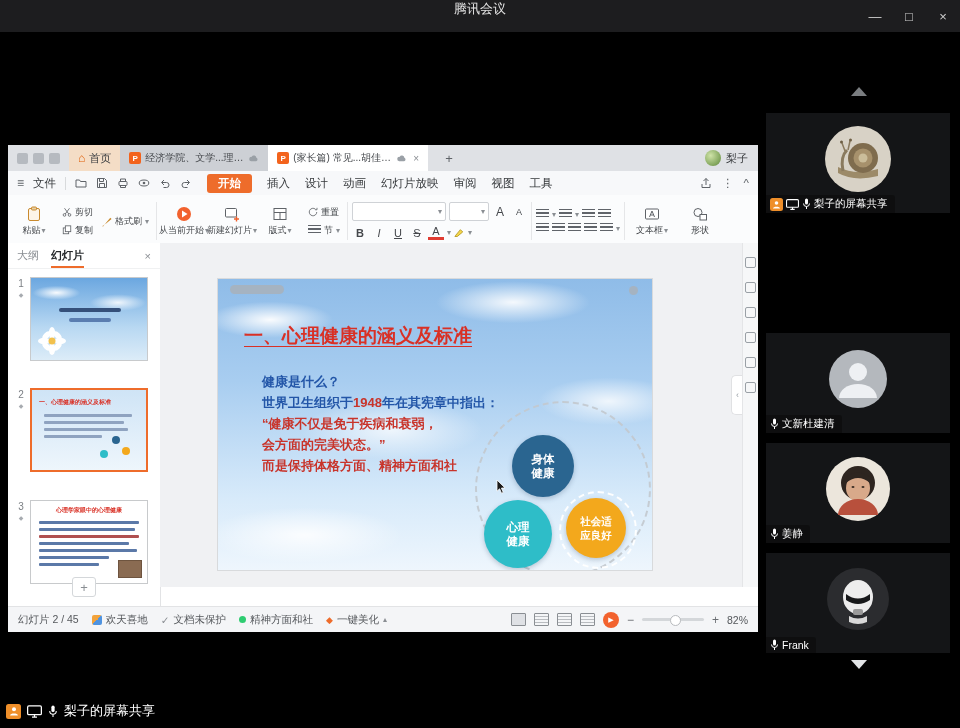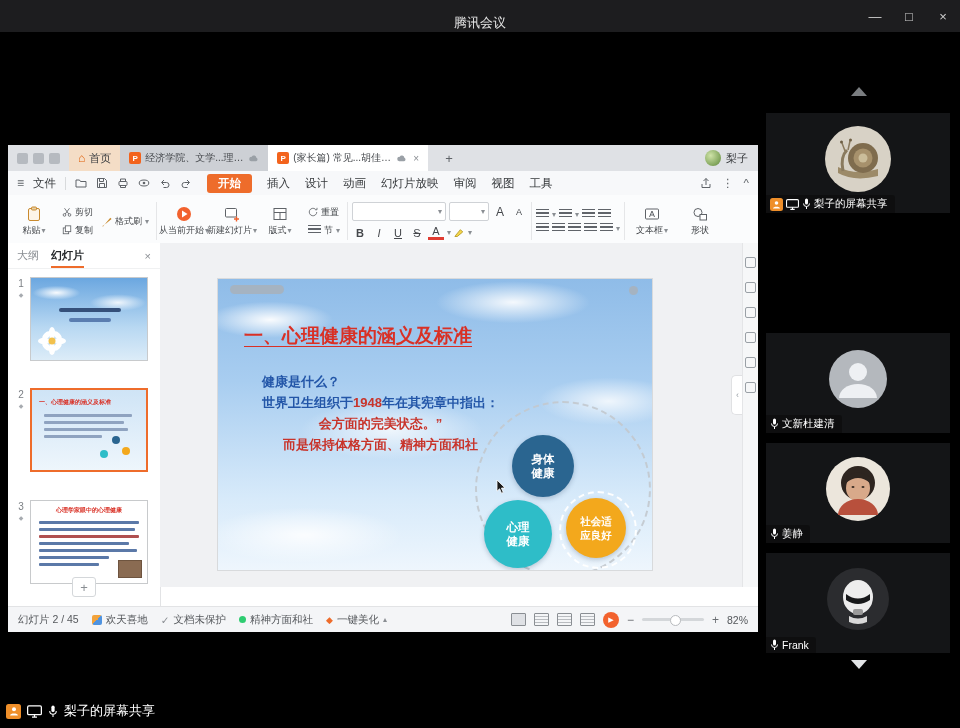--- a/index.html
+++ b/index.html
@@ -1,19 +1,19 @@
 <!DOCTYPE html>
 <html><head>
 <meta charset="utf-8">
 <style>
   html,body{margin:0;padding:0;background:#000;}
   .app{position:relative;width:960px;height:728px;background:#000;overflow:hidden;
        font-family:"Liberation Sans","DejaVu Sans",sans-serif;-webkit-font-smoothing:antialiased;}
   
-  .titlebar{position:absolute;left:0;top:0;right:0;height:32px;background:#1d1d1f;display:flex;align-items:flex-end;}
+  .titlebar{position:absolute;left:0;top:0;right:0;height:32px;background:#1d1d1f;display:flex;align-items:flex-start;}
   .tb-title{flex:1;text-align:center;color:#e6e6e6;font-size:13px;}
   .tb-controls{position:absolute;right:0;top:0;height:32px;display:flex;}
   .tb-btn{width:34px;height:32px;display:flex;align-items:center;justify-content:center;color:#cfcfcf;font-size:13px;cursor:default;}
   
   .wps{position:absolute;left:8px;top:145px;width:750px;height:487px;background:#fff;font-size:11px;color:#3a3d40;}
   .tabbar{position:absolute;left:0;top:0;right:0;height:26px;background:#dfe1e5;display:flex;align-items:center;}
   .appicons{display:flex;gap:5px;padding:0 9px;}
   .appicon{width:11px;height:11px;border-radius:2px;background:#b6bac0;}
   .tab{height:26px;display:flex;align-items:center;gap:4px;padding:0 9px;font-size:11px;white-space:nowrap;}
   .tab-home{background:#f4ddc6;}
@@ -85,21 +85,21 @@
      radial-gradient(ellipse 110px 30px at 68% 8%,rgba(255,255,255,.9),rgba(255,255,255,0) 70%),
      radial-gradient(ellipse 130px 42px at 40% 52%,rgba(255,255,255,.75),rgba(255,255,255,0) 70%),
      radial-gradient(ellipse 100px 34px at 90% 42%,rgba(255,255,255,.8),rgba(255,255,255,0) 70%),
      radial-gradient(ellipse 140px 40px at 20% 88%,rgba(255,255,255,.85),rgba(255,255,255,0) 70%),
      linear-gradient(180deg,#8fbce8 0%,#a8cdf0 35%,#d7eafa 75%,#eef6fd 100%);}
   .deco-pill{position:absolute;left:12px;top:6px;width:54px;height:9px;border-radius:5px;background:#aab0b6;opacity:.8;}
   .deco-dot{position:absolute;right:14px;top:7px;width:9px;height:9px;border-radius:50%;background:#aab0b6;opacity:.8;}
   .s-title{position:absolute;left:26px;top:44px;font-size:19px;font-weight:bold;color:#d93025;
            text-decoration:underline;text-underline-offset:4px;white-space:nowrap;}
   .s-body{position:absolute;left:44px;top:92px;font-size:13px;font-weight:bold;line-height:21px;}
-  .blue{color:#2356a8;} .red{color:#c8342b;text-align:center;}
+  .blue{color:#2356a8;} .red{color:#c8342b;}
   .big-dash{position:absolute;left:257px;top:122px;width:172px;height:172px;border:2px dashed #c3c9cf;border-radius:50%;opacity:.9;}
   .ring-social{position:absolute;left:341px;top:212px;width:74px;height:74px;border:2px dashed rgba(255,255,255,.95);border-radius:50%;}
   .c{position:absolute;border-radius:50%;display:flex;flex-direction:column;align-items:center;justify-content:center;
      color:#fff;font-weight:bold;font-size:11.5px;line-height:14px;box-shadow:0 2px 5px rgba(30,60,90,.25);}
   .c-body{left:294px;top:156px;width:62px;height:62px;background:#2a6590;}
   .c-social{left:348px;top:219px;width:60px;height:60px;background:#f3a81c;font-size:10.5px;align-items:center;}
   .c-mind{left:266px;top:221px;width:68px;height:68px;background:#2ebdc8;}
   .cursor{position:absolute;left:278px;top:200px;}
   
   .rightstrip{position:absolute;right:0;top:98px;width:15px;bottom:45px;background:#f6f7f8;border-left:1px solid #e4e5e7;
@@ -476,20 +476,21 @@
     </div>
 
     <div class="canvas">
       <div class="slide">
         <div class="deco-pill"></div>
         <div class="deco-dot"></div>
         <div class="s-title">一、心理健康的涵义及标准</div>
         <div class="s-body">
           <div class="blue">健康是什么？</div>
           <div><span class="blue">世界卫生组织于</span><span class="red">1948</span><span class="blue">年在其宪章中指出：</span></div>
+          <div class="red">“健康不仅是免于疾病和衰弱，</div>
           <div class="red">会方面的完美状态。”</div>
           <div class="red">而是保持体格方面、精神方面和社</div>
         </div>
         <div class="big-dash"></div>
         <div class="ring-social"></div>
         <div class="c c-social">
           <span>社会适</span>
           <span>应良好</span>
         </div>
         <div class="c c-body">

